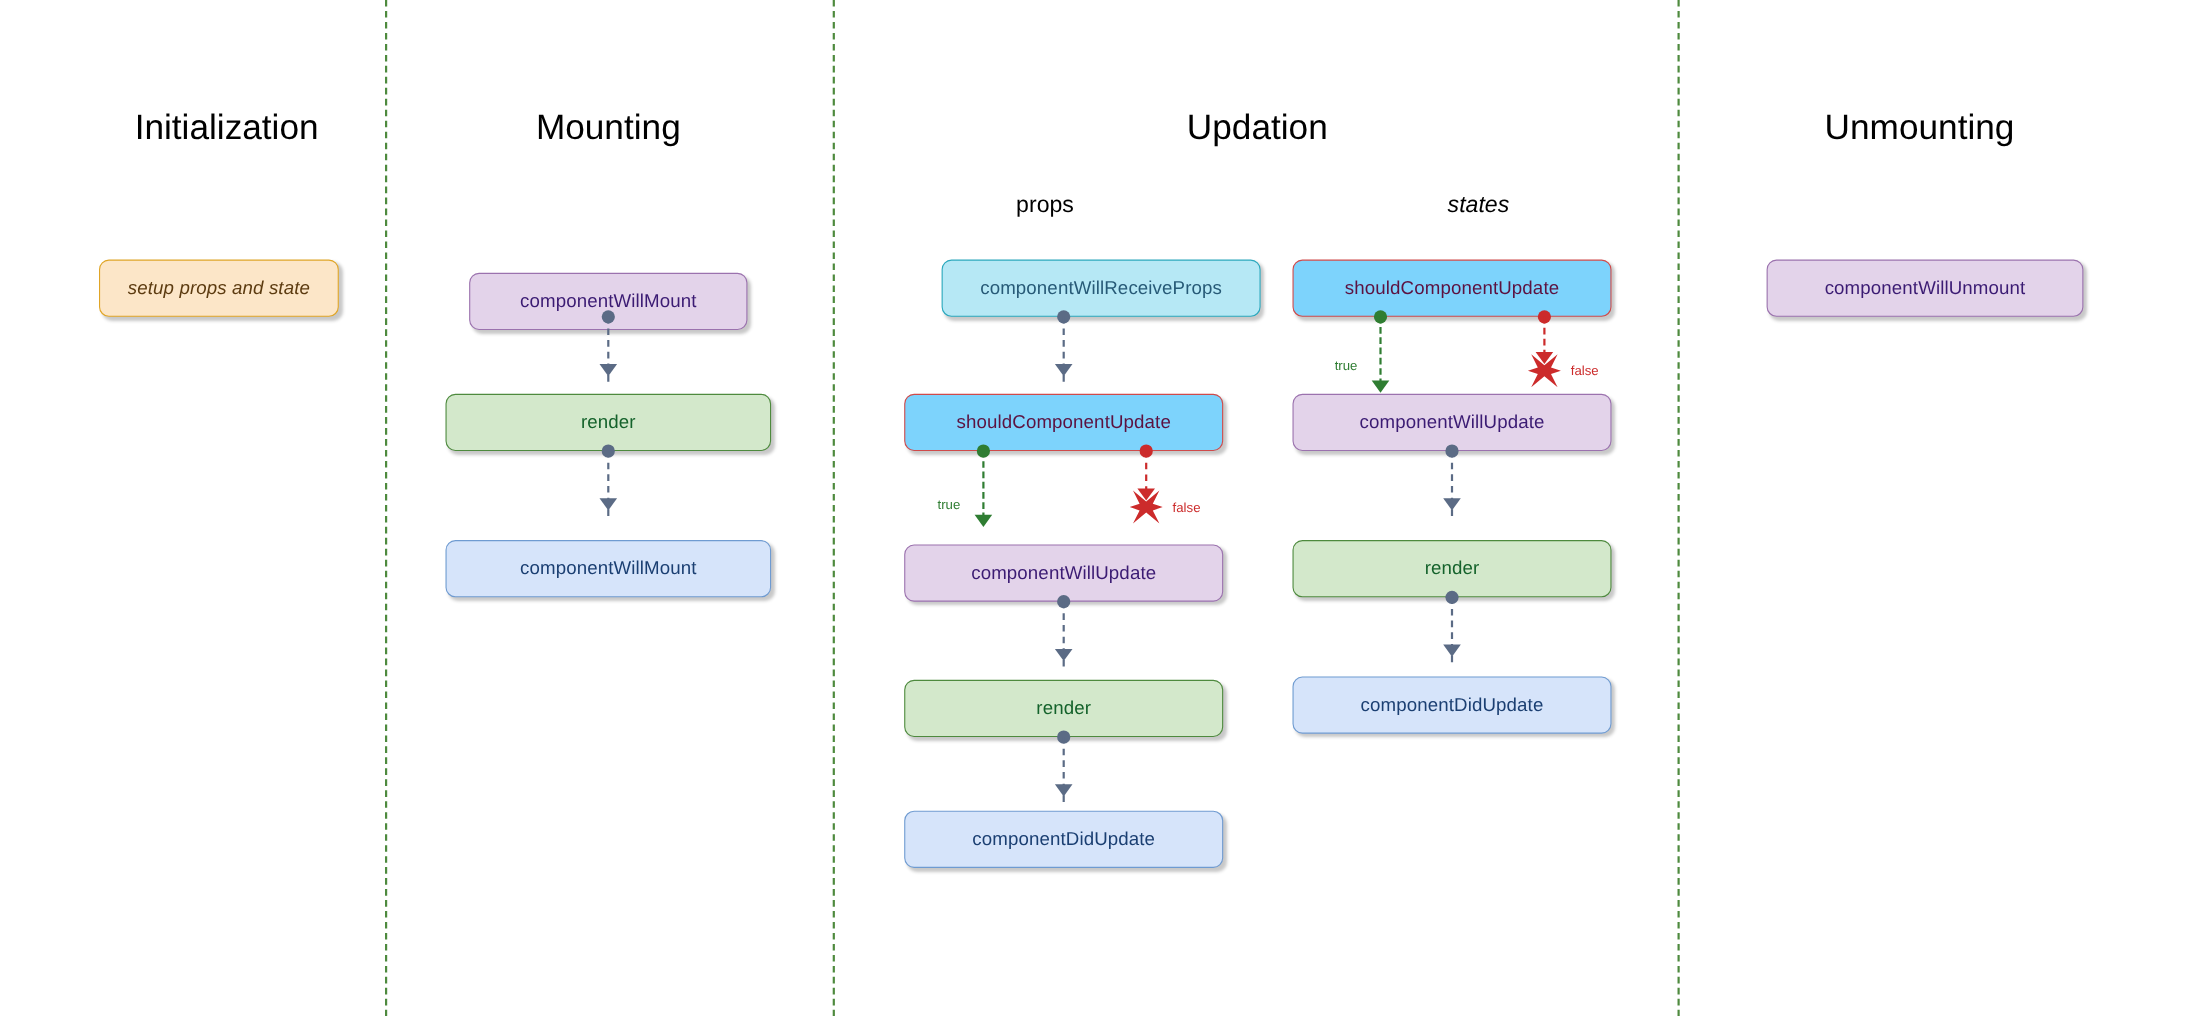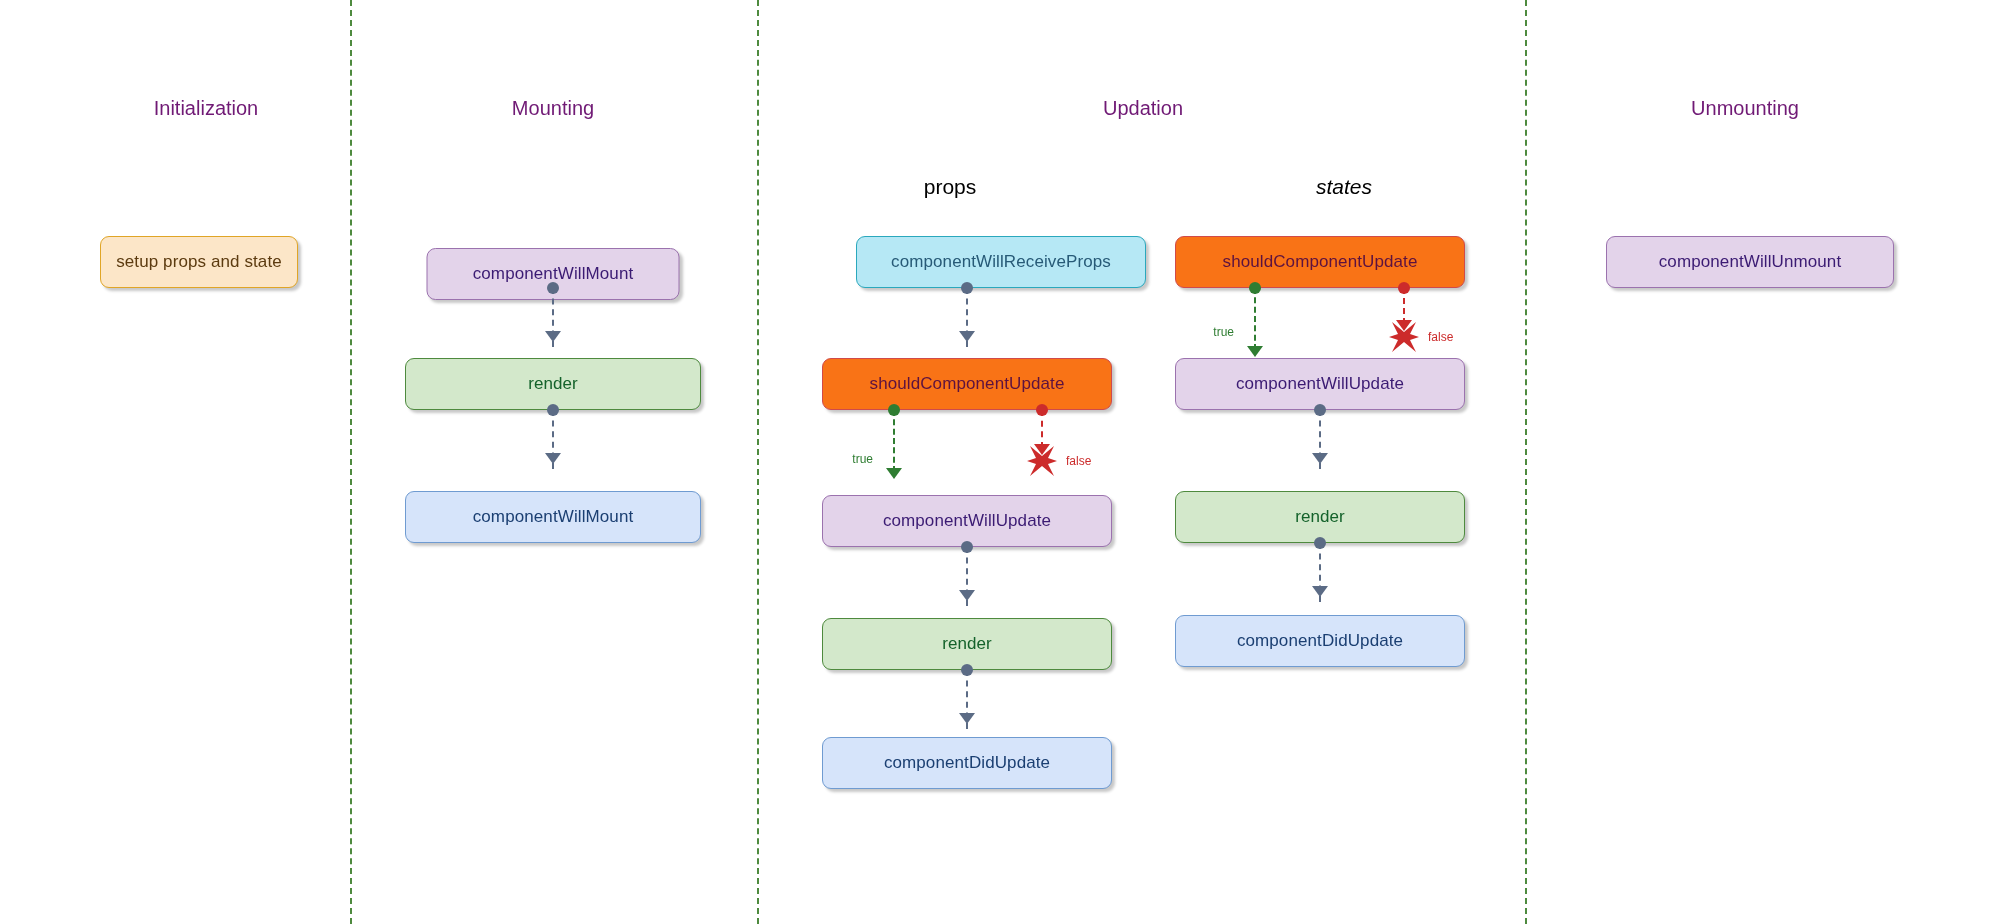--- a/index.html
+++ b/index.html
@@ -25,23 +25,23 @@
     position: absolute;
     top: 0;
     width: 0;
     height: 924px;
     border-left: 2px dashed #4e8a3e;
   }
 
   
   .section-title {
     position: absolute;
-    font-size: 20px;
+    font-size: 32px;
     font-weight: 400;
-    color: #701a75;
+    color: #000000;
     text-align: left;
     white-space: nowrap;
     transform: translateX(-50%);
   }
   .sub-title {
     position: absolute;
     font-size: 21px;
     font-weight: 400;
     color: #000000;
     text-align: center;
@@ -63,21 +63,21 @@
     letter-spacing: 0.1px;
     white-space: nowrap;
     box-shadow: 3px 3px 3px rgba(0,0,0,0.22);
     transform: translateX(-50%);
   }
   .node.orange  { background:#fce6c8; border-color:#e0a526; color:#5c3b10; }
   .node.purple  { background:#e3d3ea; border-color:#9b72ae; color:#3b1b73; }
   .node.green   { background:#d3e8cb; border-color:#4e8a3e; color:#14622b; }
   .node.blue    { background:#d6e4fa; border-color:#6f9bd1; color:#1b3f72; }
   .node.cyan    { background:#b6e8f5; border-color:#2aa8bd; color:#275a77;margin-left:34px; }
-  .node.red     { background:#f97316; border-color:#d04a4a; color:#5c1240; }
+  .node.red     { background:#7dd3fc; border-color:#d04a4a; color:#5c1240; }
 
   
   .conn {
     position: absolute;
     width: 0;
     transform: translateX(-50%);
   }
   .conn.grey  { border-left: 2.5px dashed #5b6b85; }
   .conn.green { border-left: 2.5px dashed #2f7d32; }
   .conn.red   { border-left: 2.5px dashed #cc2b2b; }
@@ -134,21 +134,21 @@
   <div class="divider" style="left:1525px;"></div>
 
   <div class="section-title" style="left:206px; top:97px;">Initialization</div>
   <div class="section-title" style="left:553px; top:97px;">Mounting</div>
   <div class="section-title" style="left:1143px; top:97px;">Updation</div>
   <div class="section-title" style="left:1745px; top:97px;">Unmounting</div>
 
   <div class="sub-title" style="left:950px;  top:175px;">props</div>
   <div class="sub-title" style="left:1344px; top:175px;font-style:italic;">states</div>
 
-  <div class="node orange" style="left:199px; top:236px; width:198px;">setup props and state</div>
+  <div class="node orange" style="left:199px; top:236px; width:218px;font-style:italic;">setup props and state</div>
 
   <div class="node purple" style="left:553px; top:248px; width:253px;">componentWillMount</div>
 
   <div class="dot grey" style="left:553px; top:288px;"></div>
   <div class="conn grey" style="left:553px; top:288px; height:59px;"></div>
   <div class="arrow grey" style="left:553px; top:331px;"></div>
 
   <div class="node green" style="left:553px; top:358px; width:296px;">render</div>
 
   <div class="dot grey" style="left:553px; top:410px;"></div>

